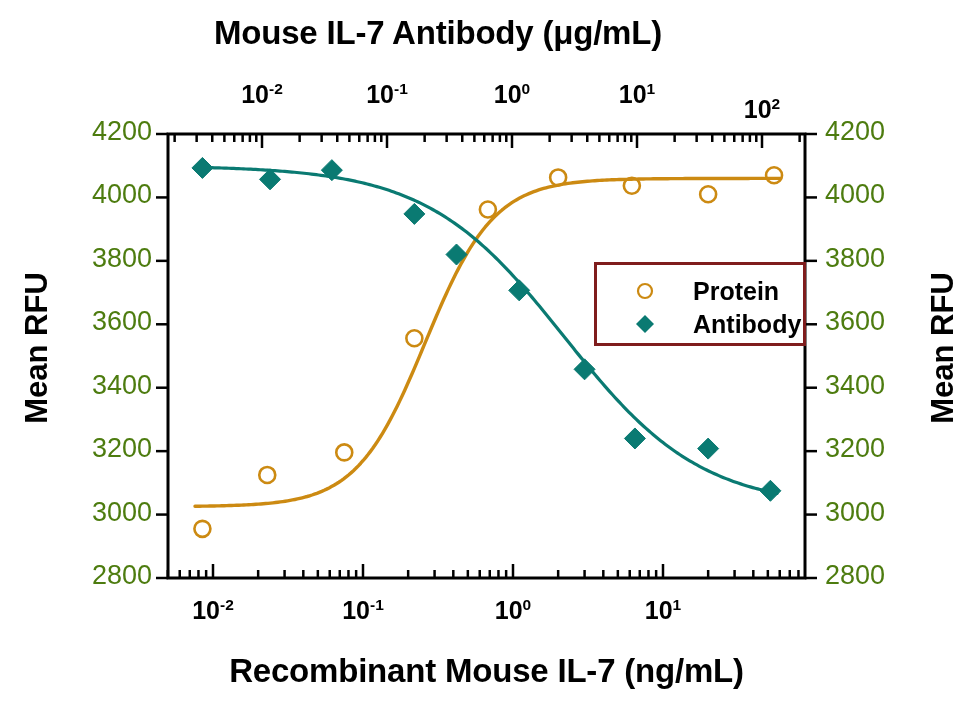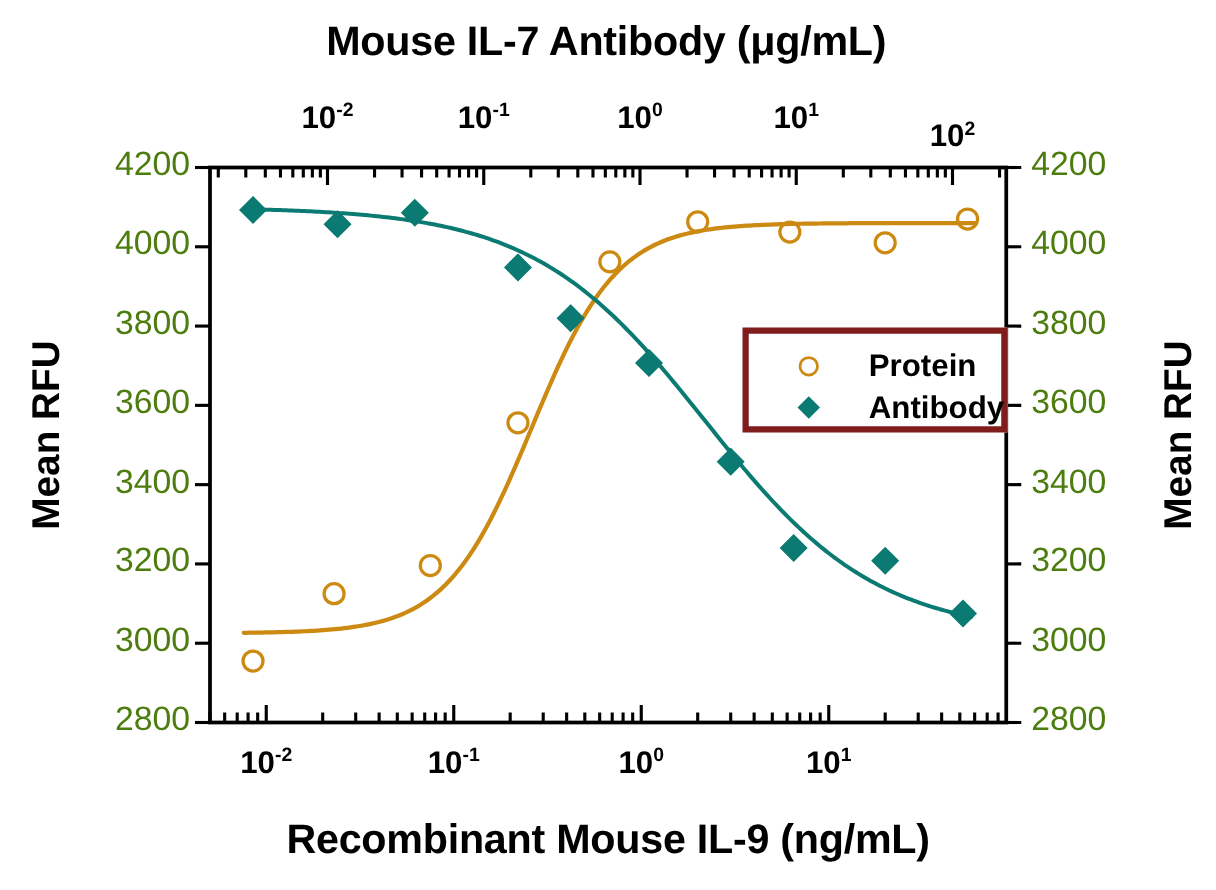--- a/index.html
+++ b/index.html
@@ -3,21 +3,21 @@
 <meta charset="utf-8">
 <style>
   html,body{margin:0;padding:0;background:#ffffff;}
   body{width:973px;height:712px;overflow:hidden;font-family:"Liberation Sans",sans-serif;color:#000;}
   #figure{position:relative;width:973px;height:712px;}
 
   .ttl{position:absolute;text-align:center;font-weight:bold;color:#000;}
 
   #top-title{
     left:0;top:14px;width:876px;
-    font-size:33px;letter-spacing:-0.2px;padding-left:47px;
+    font-size:33px;letter-spacing:-0.2px;
   }
   #bottom-title{
     left:0;top:652px;width:973px;
     font-size:33px;letter-spacing:-0.2px;
   }
 
   .ylabel{
     position:absolute;font-weight:bold;font-size:31px;
     white-space:nowrap;
   }
@@ -38,36 +38,36 @@
   }
   .tick-lab.exp{font-size:25px;}
   .tick-lab sup{font-size:0.62em;vertical-align:super;line-height:0;}
 
   .ytick-lab{position:absolute;font-size:27px;color:#4d7c0f;white-space:nowrap;}
   .ytick-left{text-align:right;width:92px;}
   .ytick-right{text-align:left;width:92px;}
 
   #legend-box{
     position:absolute;left:594px;top:262px;width:212px;height:84px;
-    border:5px solid #7f1d1d;background:#fff;box-sizing:border-box;
+    border:3px solid #7f1d1d;background:#fff;box-sizing:border-box;
   }
   .legend-row{
     position:absolute;left:0;width:212px;height:32px;
     display:flex;align-items:center;
   }
   .legend-row .sym{width:96px;display:flex;justify-content:center;align-items:center;}
   .legend-row .lab{font-size:25px;font-weight:bold;color:#000;}
 </style>
 </head>
 <body>
 
 <div id="figure">
 
   <div class="ttl" id="top-title">Mouse IL-7 Antibody (μg/mL)</div>
-  <div class="ttl" id="bottom-title">Recombinant Mouse IL-9 (ng/mL)</div>
+  <div class="ttl" id="bottom-title">Recombinant Mouse IL-7 (ng/mL)</div>
 
   <div class="ylabel" id="ylabel-left">Mean RFU</div>
   <div class="ylabel" id="ylabel-right">Mean RFU</div>
 
   <svg id="plot-svg" width="973" height="712">
     <g id="axis-frame">
         <rect x="168" y="134" width="637" height="444" fill="none" stroke="#000000" stroke-width="3"></rect>
       </g>
     <g id="ticks-layer">
         <line x1="168" y1="134" x2="156" y2="134" stroke="#000000" stroke-width="2.5"></line>

